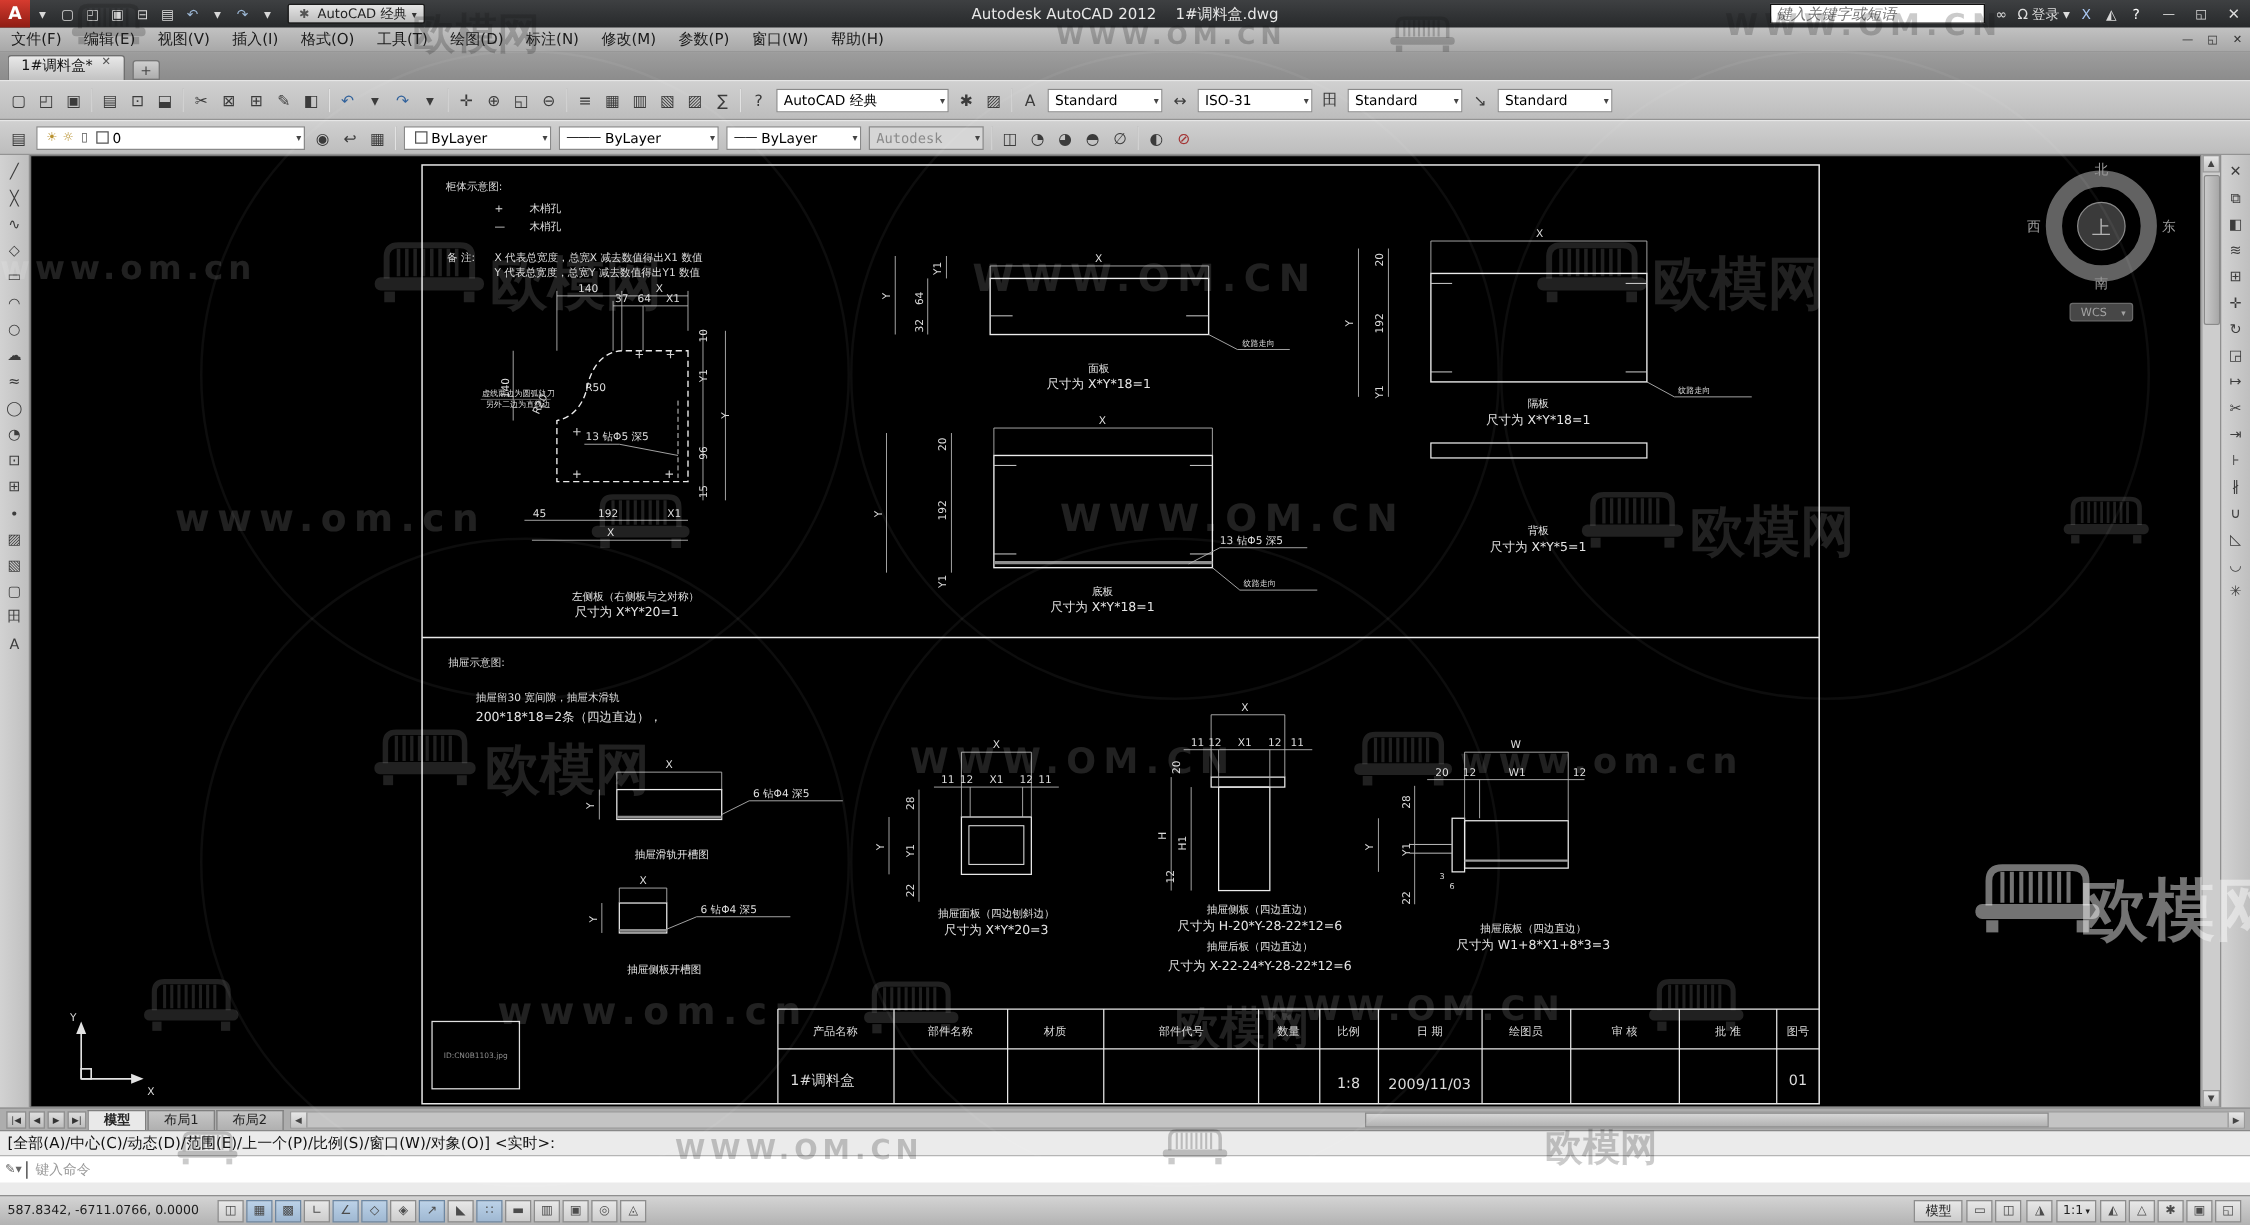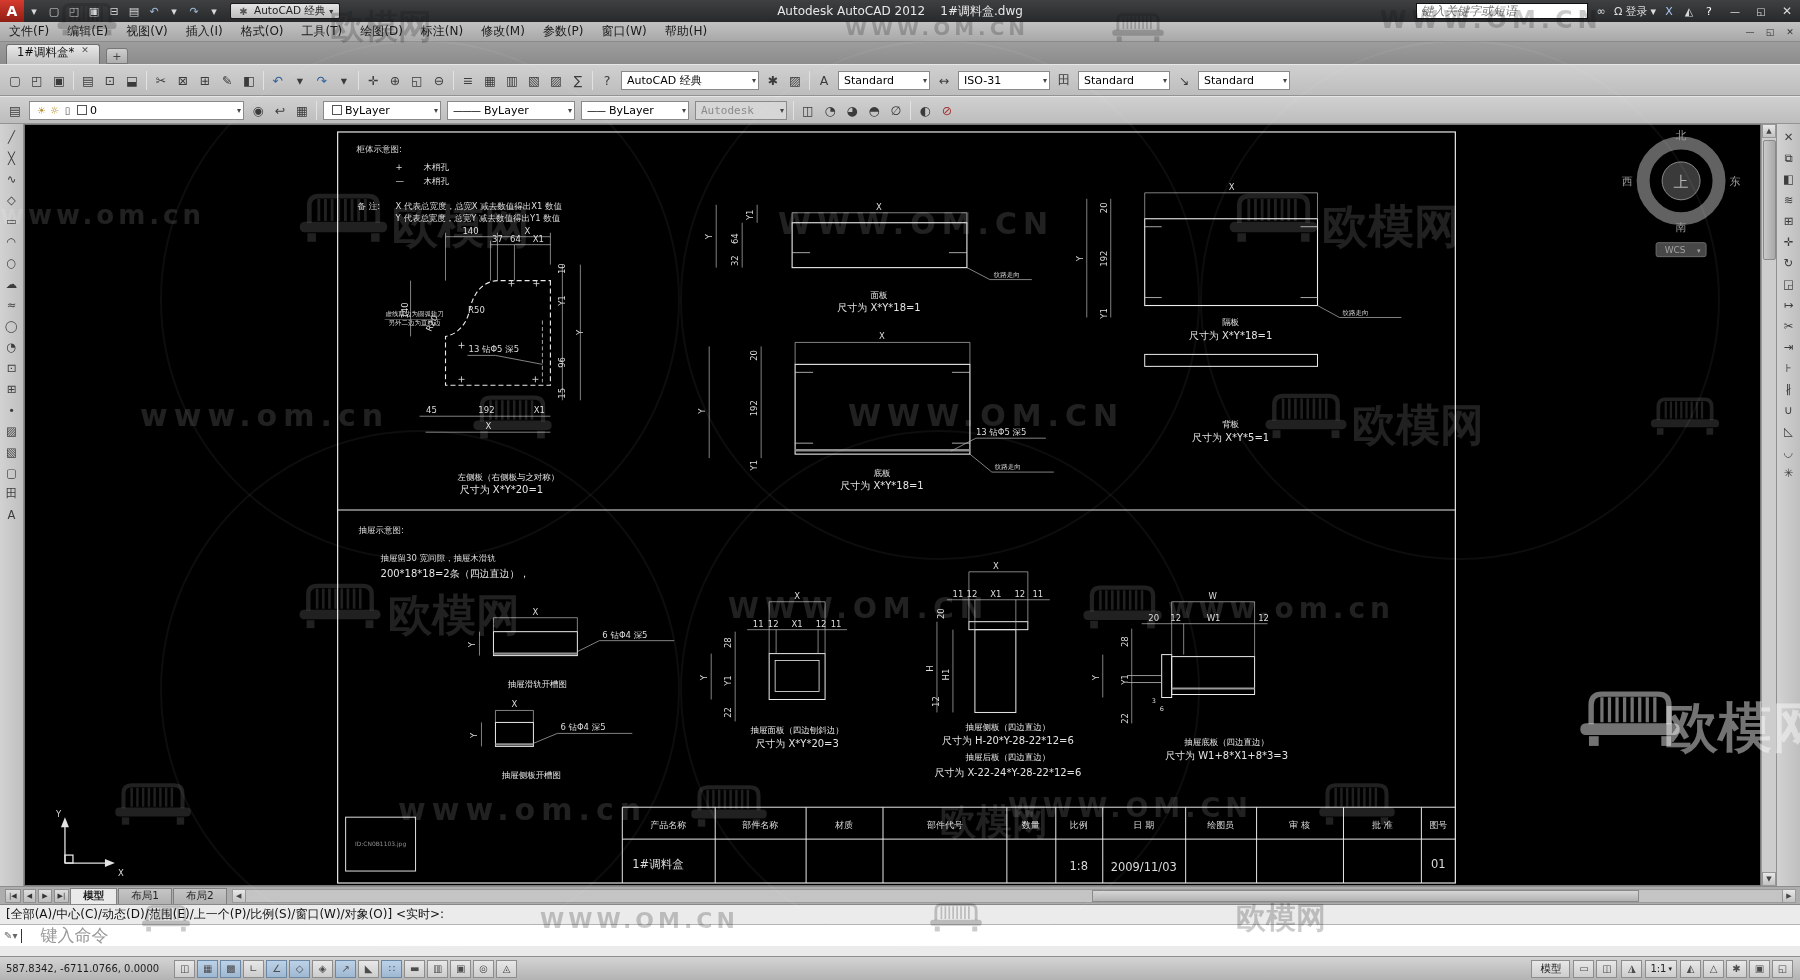--- a/index.html
+++ b/index.html
@@ -68,21 +68,21 @@
   .laytab.active{background:#e9e9e9;font-weight:bold;}
   .hscroll{flex:1;height:14px;margin:0 4px;background:#c4c4c4;border:1px solid #999;display:flex;align-items:center;position:relative;}
   .hscroll .sarrow{width:13px;height:12px;font-size:7px;display:flex;align-items:center;justify-content:center;color:#444;background:linear-gradient(#e7e7e7,#c2c2c2);border-right:1px solid #979797;}
   .hscroll .sarrow.r{margin-left:auto;border-left:1px solid #979797;border-right:none;}
   .hthumb{position:absolute;left:55%;width:35%;top:0;bottom:0;background:linear-gradient(#d6d6d6,#b2b2b2);border:1px solid #8a8a8a;}
   
   .cmd{position:absolute;left:0;right:0;bottom:24px;height:52px;background:#ebebeb;border-top:1px solid #888;z-index:27;}
   .cmd-hist{font-size:12px;color:#111;padding:1px 6px;white-space:pre;}
   .cmd-input{display:flex;align-items:center;height:22px;background:#fff;border-top:1px solid #b5b5b5;padding:0 4px;gap:2px;}
   .cmdicon{font-size:10px;color:#666;}
-  .cmd-ph{color:#999;font-size:17px;margin-left:16px;}
+  .cmd-ph{color:#999;font-size:11px;margin-left:4px;}
   .cmd-caret{width:1px;height:14px;background:#333;margin-left:2px;}
   
   .status{position:absolute;left:0;right:0;bottom:0;height:24px;background:linear-gradient(#d4d4d4,#b3b3b3);border-top:1px solid #8f8f8f;display:flex;align-items:center;padding:0 6px;z-index:28;font-size:11px;color:#222;}
   .coords{font-size:10px;color:#1d1d1d;margin-right:14px;white-space:pre;}
   .stbtn{display:inline-flex;align-items:center;justify-content:center;width:21px;height:18px;font-size:10px;color:#4c4c4c;background:linear-gradient(#e8e8e8,#cdcdcd);border:1px solid #8d8d8d;margin:0 1px;}
   .stbtn.on{background:linear-gradient(#bcd2e8,#9fb8d2);border-color:#6c87a3;}
   .stright{margin-left:auto;display:flex;align-items:center;gap:2px;}
   .modelbtn{padding:1px 8px;background:linear-gradient(#e8e8e8,#cdcdcd);border:1px solid #8d8d8d;font-size:10.5px;}
   .scalechip{display:inline-flex;align-items:center;gap:2px;padding:0 4px;height:18px;background:linear-gradient(#e8e8e8,#cdcdcd);border:1px solid #8d8d8d;font-size:10px;}
   

